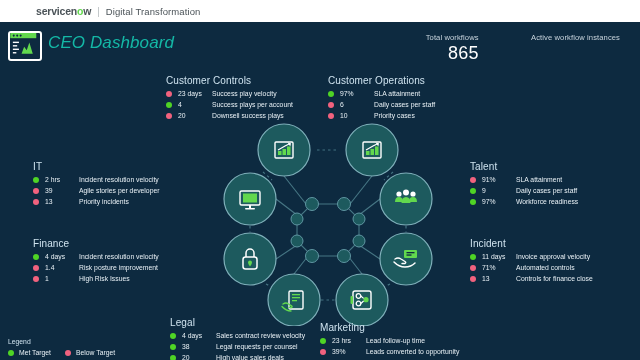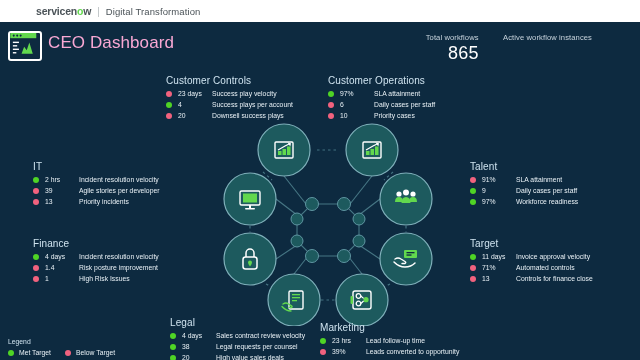--- a/index.html
+++ b/index.html
@@ -29,27 +29,27 @@
   }
 
   
   .dash-icon{
     position:absolute; left:8px; top:9px; width:34px; height:30px;
     border:2px solid #ffffff; border-radius:3px; background:#0d2a40;
     overflow:hidden;
   }
   .dash-title{
     position:absolute; left:48px; top:11px;
-    font-size:17px; font-weight:400; color:#f9a8d4; letter-spacing:0.1px;
+    font-size:17px; font-weight:400; color:#14b8a6; letter-spacing:0.1px;font-style:italic;
   }
   .kpi{ position:absolute; }
   .kpi .lbl{ font-size:7.6px; color:#c8d4dd; letter-spacing:.1px; }
   .kpi .val{ font-size:18px; color:#ffffff; font-weight:400; margin-top:1px; letter-spacing:.2px;margin-left:42px;}
   #kpi-total{ left:406px; top:11px;text-align:right; }
-  #kpi-active{ left:503px; top:11px; }
+  #kpi-active{ left:531px; top:11px; }
 
   
   .group{ position:absolute; }
   .group-title{
     font-size:10px; color:#cfe3ef; font-weight:400;
     margin-bottom:3px; letter-spacing:.1px;
   }
   .row{ display:flex; align-items:center; height:9.5px; margin-bottom:1.5px; }
   .dot{ width:6px; height:6px; border-radius:50%; flex:none; }
   .dot.met{ background:#4fd425; }
@@ -345,21 +345,21 @@
           <span class="mval">1.4</span>
           <span class="mlabel">Risk posture improvement</span>
         </div>
         <div class="row">
           <span class="dot below"></span>
           <span class="mval">1</span>
           <span class="mlabel">High Risk Issues</span>
         </div>
       </div>
     <div class="group" id="g-fin">
-        <div class="group-title">Target</div>
+        <div class="group-title">Incident</div>
         <div class="row">
           <span class="dot met"></span>
           <span class="mval">11 days</span>
           <span class="mlabel">Invoice approval velocity</span>
         </div>
         <div class="row">
           <span class="dot below"></span>
           <span class="mval">71%</span>
           <span class="mlabel">Automated controls</span>
         </div>

